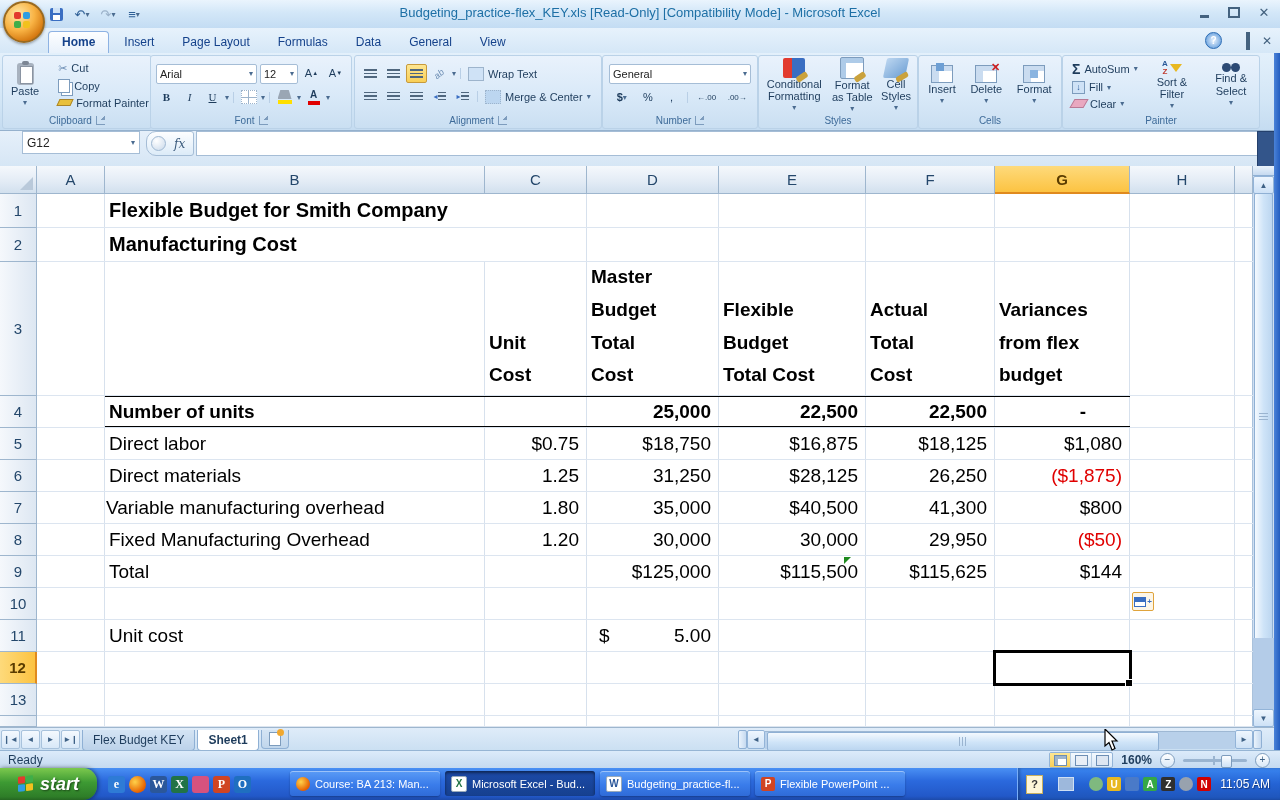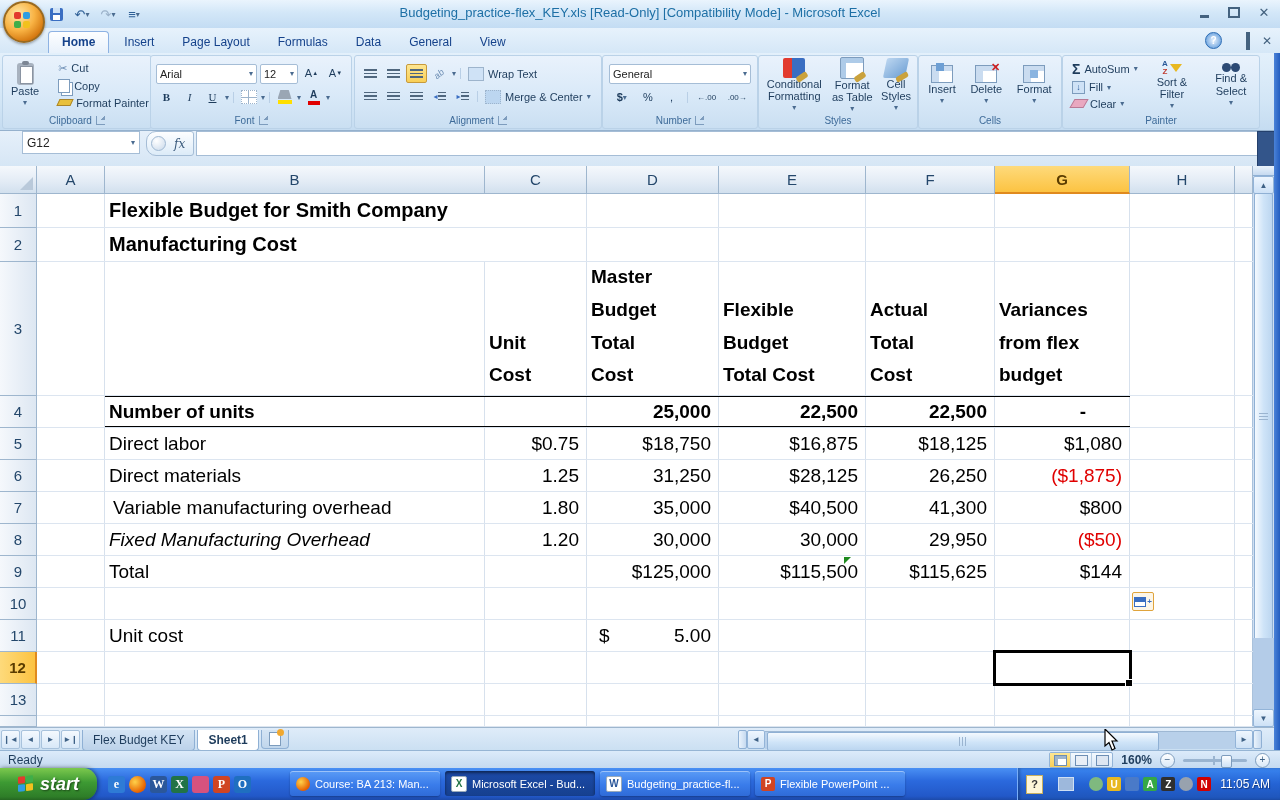--- a/index.html
+++ b/index.html
@@ -635,32 +635,32 @@
             <div class="cell num" style="left: 448px; width: 102px;">1.25</div>
             <div class="cell num" style="left: 550px; width: 132px;">31,250</div>
             <div class="cell num" style="left: 682px; width: 147px;">$28,125</div>
             <div class="cell num" style="left: 829px; width: 129px;">26,250</div>
             <div class="cell num red" style="left: 958px; width: 135px;">($1,875)</div>
           </div>
         </div>
         <div class="srow" style="height: 32px;">
           <div class="rowhdr">7</div>
           <div class="rowcells">
-            <div class="cell " style="left: 72px; width: 380px;">Variable manufacturing overhead</div>
+            <div class="cell " style="left: 65px; width: 380px;">Variable manufacturing overhead</div>
             <div class="cell num" style="left: 448px; width: 102px;">1.80</div>
             <div class="cell num" style="left: 550px; width: 132px;">35,000</div>
             <div class="cell num" style="left: 682px; width: 147px;">$40,500</div>
             <div class="cell num" style="left: 829px; width: 129px;">41,300</div>
             <div class="cell num" style="left: 958px; width: 135px;">$800</div>
           </div>
         </div>
         <div class="srow" style="height: 32px;">
           <div class="rowhdr">8</div>
           <div class="rowcells">
-            <div class="cell " style="left: 68px; width: 380px; font-style: italic;">Fixed Manufacturing Overhead</div>
+            <div class="cell " style="left: 68px; width: 380px;">Fixed Manufacturing Overhead</div>
             <div class="cell num" style="left: 448px; width: 102px;">1.20</div>
             <div class="cell num" style="left: 550px; width: 132px;">30,000</div>
             <div class="cell num" style="left: 682px; width: 147px;">30,000</div>
             <div class="cell num" style="left: 829px; width: 129px;">29,950</div>
             <div class="cell num red" style="left: 958px; width: 135px;">($50)</div>
           </div>
         </div>
         <div class="srow" style="height: 32px;">
           <div class="rowhdr">9</div>
           <div class="rowcells">

